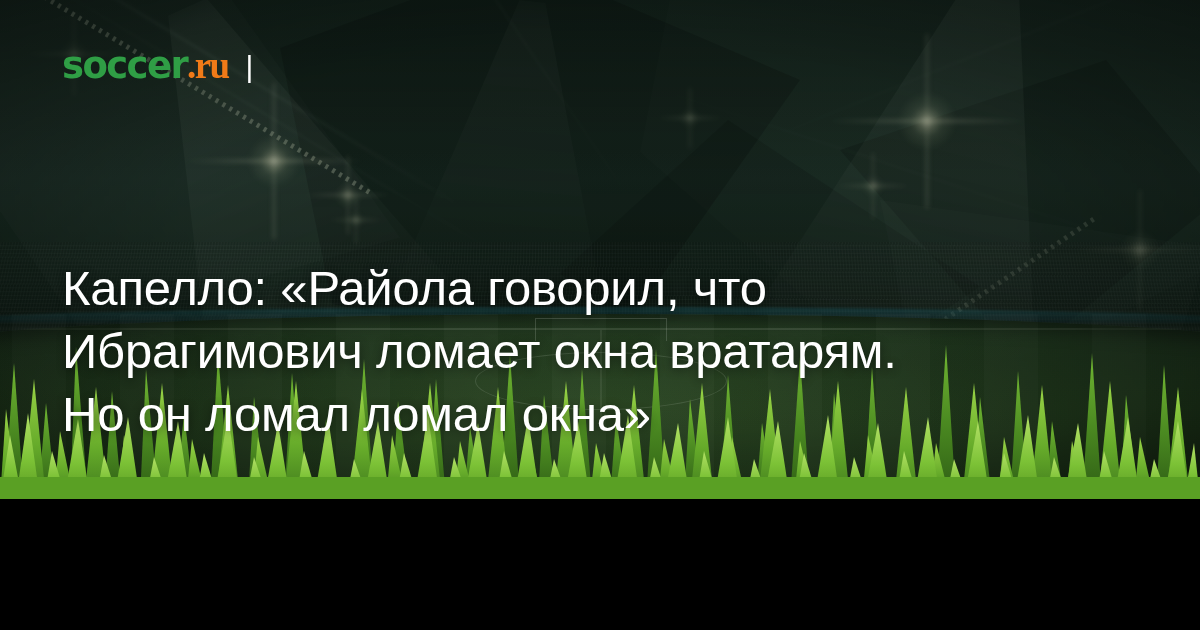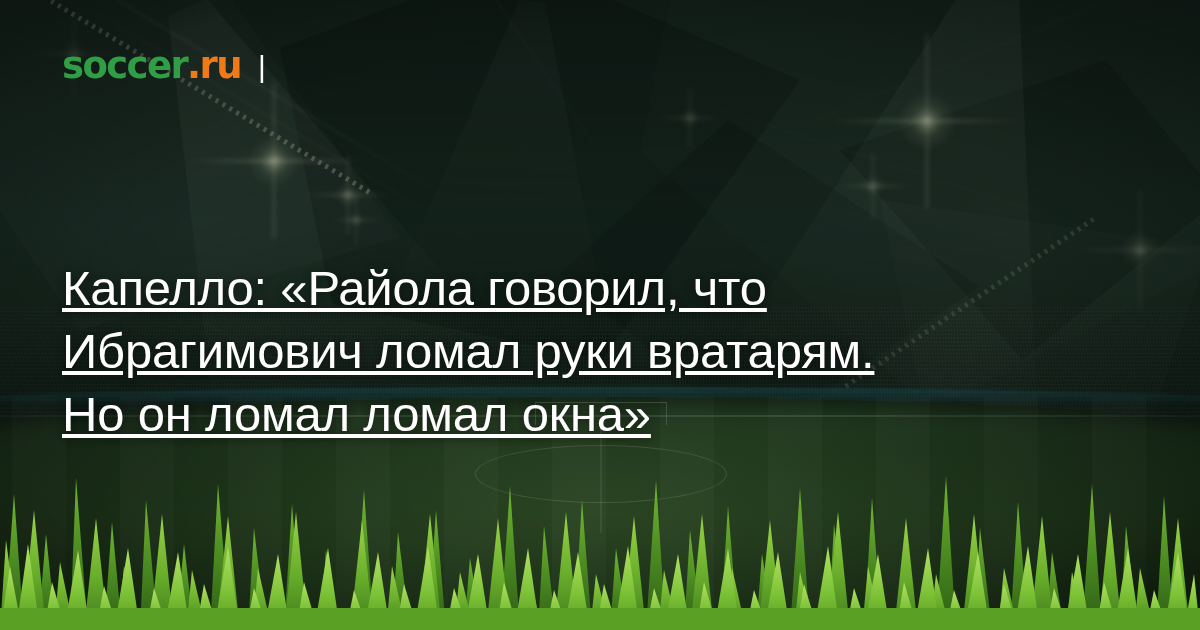--- a/index.html
+++ b/index.html
@@ -8,21 +8,21 @@
     padding: 0;
     background: #000;
   }
   body {
     font-family: "Liberation Sans", sans-serif;
   }
 
   .card {
     position: relative;
     width: 1200px;
-    height: 630px;
+    height: 499px;
     overflow: hidden;
     background: #0b1410;
     user-select: none;
   }
 
   
   .bg {
     position: absolute;
     inset: 0;
     overflow: hidden;
@@ -292,21 +292,21 @@
     line-height: 1;
     white-space: nowrap;
   }
   .logo-word {
     font-family: "DejaVu Sans", sans-serif;
     font-size: 37px;
     font-weight: 700;
     letter-spacing: -1.6px;
   }
   .logo-soccer { color: #2f9e45; }
-  .logo-tld    { color: #f07a18; }
+  .logo-tld    { color: #f07a18; font-family: Liberation Serif, serif; }
   .logo-sep {
     color: #ffffff;
     font-size: 30px;
     font-weight: 400;
     margin: 0 13px 0 17px;
     position: relative;
     top: -1px;
   }
   .logo-section {
     color: #ffffff;
@@ -322,21 +322,21 @@
     top: 224px;
     width: 930px;
     color: #ffffff;
     font-family: "Liberation Sans", sans-serif;
     font-size: 49px;
     font-weight: 400;
     line-height: 63px;
     letter-spacing: -0.2px;
     text-shadow: 0 2px 10px rgba(0,0,0,0.45);
   }
-  .headline .ln { display: block; text-decoration: underline; }
+  .headline .ln { display: block; }
 </style>
 </head>
 <body>
 
 <div class="card">
 
   <div class="bg">
     <div class="bg-base"></div>
 
     <div class="facet facet-a"></div>
@@ -536,17 +536,17 @@
   </div>
 
   <div class="logo-row">
     <span class="logo-word logo-soccer">soccer</span>
     <span class="logo-word logo-tld">.ru</span>
     <span class="logo-sep">|</span>
   </div>
 
   <h1 class="headline">
     <span class="ln">Капелло: «Райола говорил, что</span>
-    <span class="ln">Ибрагимович ломал руки вратарям.</span>
+    <span class="ln">Ибрагимович ломает окна вратарям.</span>
     <span class="ln">Но он ломал ломал окна»</span>
   </h1>
 
 </div>
 
 </body></html>

